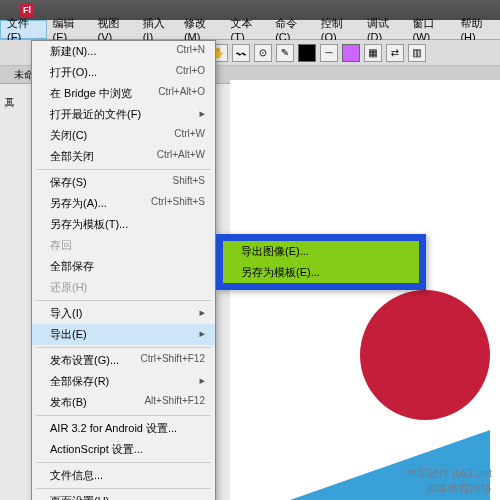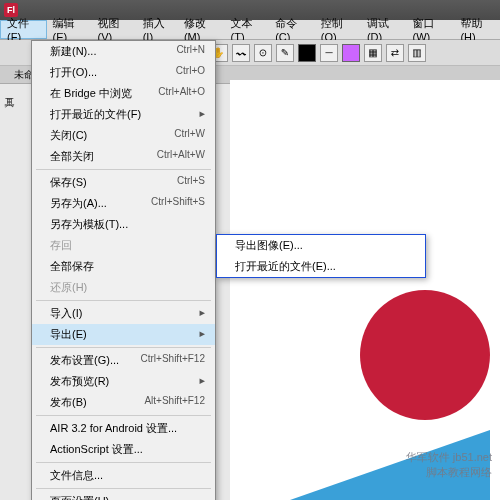--- a/index.html
+++ b/index.html
@@ -1,38 +1,38 @@
 <!DOCTYPE html>
 <html><head>
 <meta charset="utf-8">
 <style>
 * { margin: 0; padding: 0; box-sizing: border-box; font-family: "Microsoft YaHei", SimSun, sans-serif; font-size: 11px; }
 body { background: #e8e8e8; width: 500px; height: 500px; overflow: hidden; position: relative; }
-.title-bar { background: linear-gradient(#5a5a5a, #4a4a4a); height: 20px; display: flex; align-items: center; padding-left: 4px; }
+.title-bar { background: linear-gradient(#5a5a5a, #4a4a4a); height: 20px; display: flex; align-items: center; padding-left: 20px; }
 .app-icon { width: 14px; height: 14px; background: #c41e3a; color: #fff; font-weight: bold; font-size: 9px; display: flex; align-items: center; justify-content: center; border-radius: 2px; }
 .menu-bar { background: #e0e0e0; height: 20px; display: flex; align-items: center; border-bottom: 1px solid #aaa; }
 .menu-item { padding: 2px 6px; height: 100%; display: flex; align-items: center; cursor: pointer; }
 .menu-item.active { background: #cde6f7; border: 1px solid #7ab8e0; }
 .toolbar { background: #dcdcdc; height: 26px; display: flex; align-items: center; padding: 0 4px; gap: 4px; border-bottom: 1px solid #bbb; position: relative; }
 .toolbar .spacer { width: 180px; }
 .tool-btn { width: 18px; height: 18px; border: 1px solid #999; background: #f0f0f0; display: flex; align-items: center; justify-content: center; font-size: 10px; }
 .color-swatch { width: 18px; height: 18px; border: 1px solid #666; }
 .doc-tabs { background: #ccc; height: 18px; border-bottom: 1px solid #aaa; padding-left: 14px; display: flex; align-items: center; font-size: 10px; }
 .side-label { position: absolute; left: 2px; top: 90px; writing-mode: vertical-lr; font-size: 10px; color: #333; }
 .dropdown { position: absolute; left: 31px; top: 40px; width: 185px; background: #f0f0f0; border: 1px solid #888; box-shadow: 2px 2px 6px rgba(0,0,0,0.3); z-index: 10; }
 .drop-item { display: flex; justify-content: space-between; padding: 3px 10px 3px 18px; cursor: pointer; white-space: nowrap; font-size: 11px; gap: 12px; }
 .drop-item.disabled { color: #999; }
 .drop-item.highlight { background: #cde6f7; }
 .drop-sep { height: 1px; background: #ccc; margin: 2px 4px; }
-.submenu { position: absolute; left: 216px; top: 234px; width: 210px; background: #ffffff; border: 1px solid #1d4ed8; box-shadow: 2px 2px 6px rgba(0,0,0,0.3); z-index: 11; }
+.submenu { position: absolute; left: 216px; top: 234px; width: 210px; background: #84cc16; border: 7px solid #1d4ed8; box-shadow: 2px 2px 6px rgba(0,0,0,0.3); z-index: 11; }
 .submenu .drop-item.boxed { outline: 2px solid #d00; outline-offset: -1px; }
 .canvas { position: absolute; left: 230px; top: 80px; width: 270px; height: 420px; background: #fff; }
 .circle { position: absolute; right: 10px; top: 210px; width: 130px; height: 130px; background: #c41e3a; border-radius: 50%; }
 .shape { position: absolute; right: 10px; bottom: 0; width: 200px; height: 70px; background: #3aa0d8; clip-path: polygon(0 100%, 100% 0, 100% 100%); }
-.watermark { position: absolute; right: 8px; bottom: 20px; color: rgba(120,120,130,0.85); font-size: 13px; z-index: 20; text-align: right; margin-left: 8px; }
+.watermark { position: absolute; right: 8px; bottom: 4px; color: rgba(120,120,130,0.85); font-size: 13px; z-index: 20; text-align: right; margin-left: 8px; }
 .shortcut { color: #555; font-size: 10px; }
 .arrow { color: #555; }
 </style>
 </head>
 <body>
 
 <div class="title-bar">
   <div class="app-icon">Fl</div>
 </div>
 
@@ -94,21 +94,21 @@
       <span>关闭(C)</span>
       <span class="shortcut">Ctrl+W</span>
     </div>
     <div class="drop-item">
       <span>全部关闭</span>
       <span class="shortcut">Ctrl+Alt+W</span>
     </div>
     <div class="drop-sep"></div>
     <div class="drop-item">
       <span>保存(S)</span>
-      <span class="shortcut">Ctrl+S</span>
+      <span class="shortcut">Shift+S</span>
     </div>
     <div class="drop-item">
       <span>另存为(A)...</span>
       <span class="shortcut">Ctrl+Shift+S</span>
     </div>
     <div class="drop-item">
       <span>另存为模板(T)...</span>
       <span class="shortcut"></span>
     </div>
     <div class="drop-item disabled">
@@ -131,21 +131,21 @@
     <div class="drop-item highlight">
       <span>导出(E)</span>
       <span class="arrow">▸</span>
     </div>
     <div class="drop-sep"></div>
     <div class="drop-item">
       <span>发布设置(G)...</span>
       <span class="shortcut">Ctrl+Shift+F12</span>
     </div>
     <div class="drop-item">
-      <span>发布预览(R)</span>
+      <span>全部保存(R)</span>
       <span class="arrow">▸</span>
     </div>
     <div class="drop-item">
       <span>发布(B)</span>
       <span class="shortcut">Alt+Shift+F12</span>
     </div>
     <div class="drop-sep"></div>
     <div class="drop-item">
       <span>AIR 3.2 for Android 设置...</span>
       <span class="shortcut"></span>
@@ -164,21 +164,21 @@
       <span>页面设置(U)...</span>
       <span class="shortcut"></span>
     </div>
   </div>
 <div class="submenu" id="export-submenu">
     <div class="drop-item">
       <span>导出图像(E)...</span>
       <span class="shortcut"></span>
     </div>
     <div class="drop-item">
-      <span>打开最近的文件(E)...</span>
+      <span>另存为模板(E)...</span>
       <span class="shortcut"></span>
     </div>
   </div>
 
 <div class="watermark">
   <div>华军软件 jb51.net</div>
   <div>脚本教程网络</div>
 </div>
 
 </body></html>

